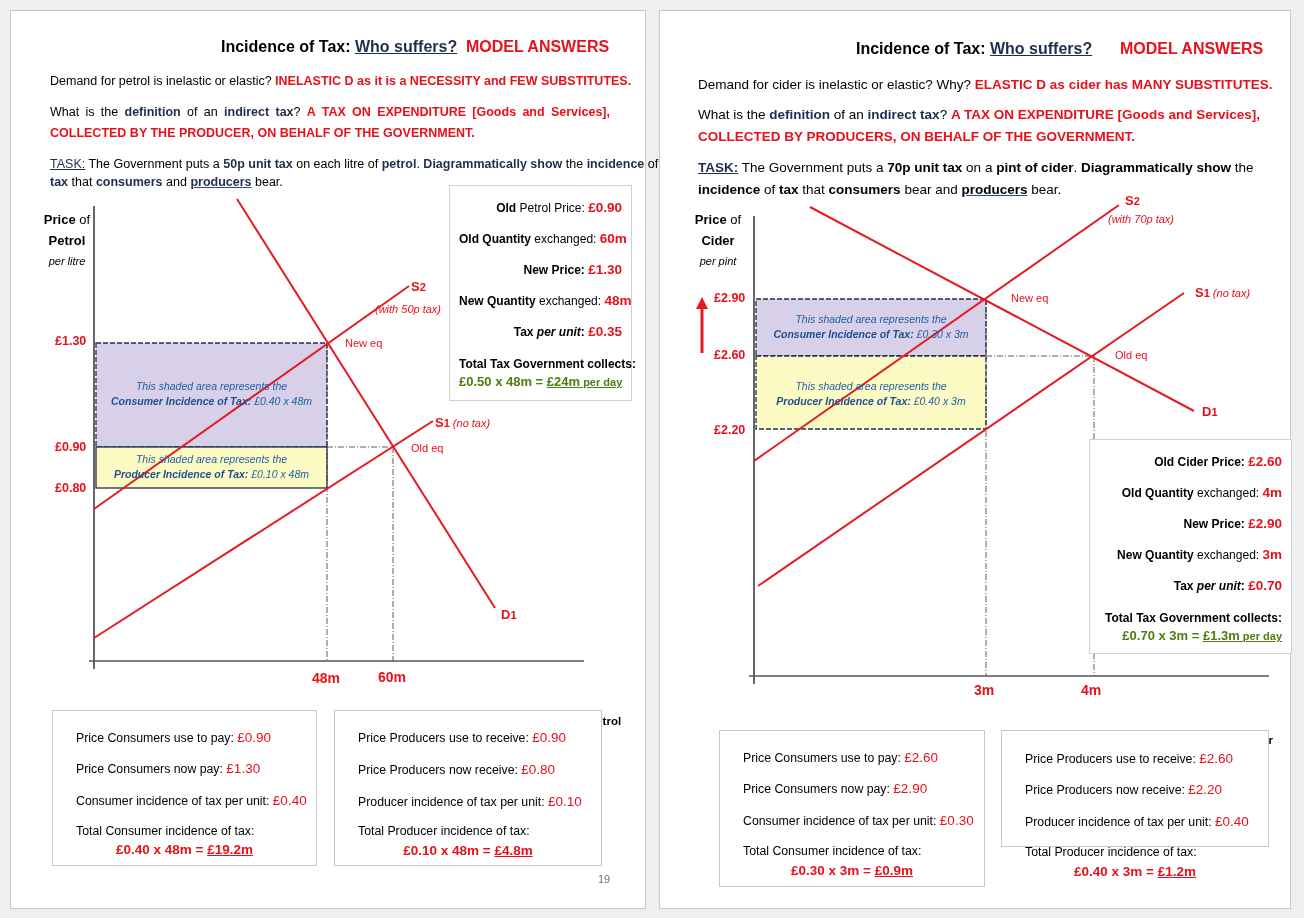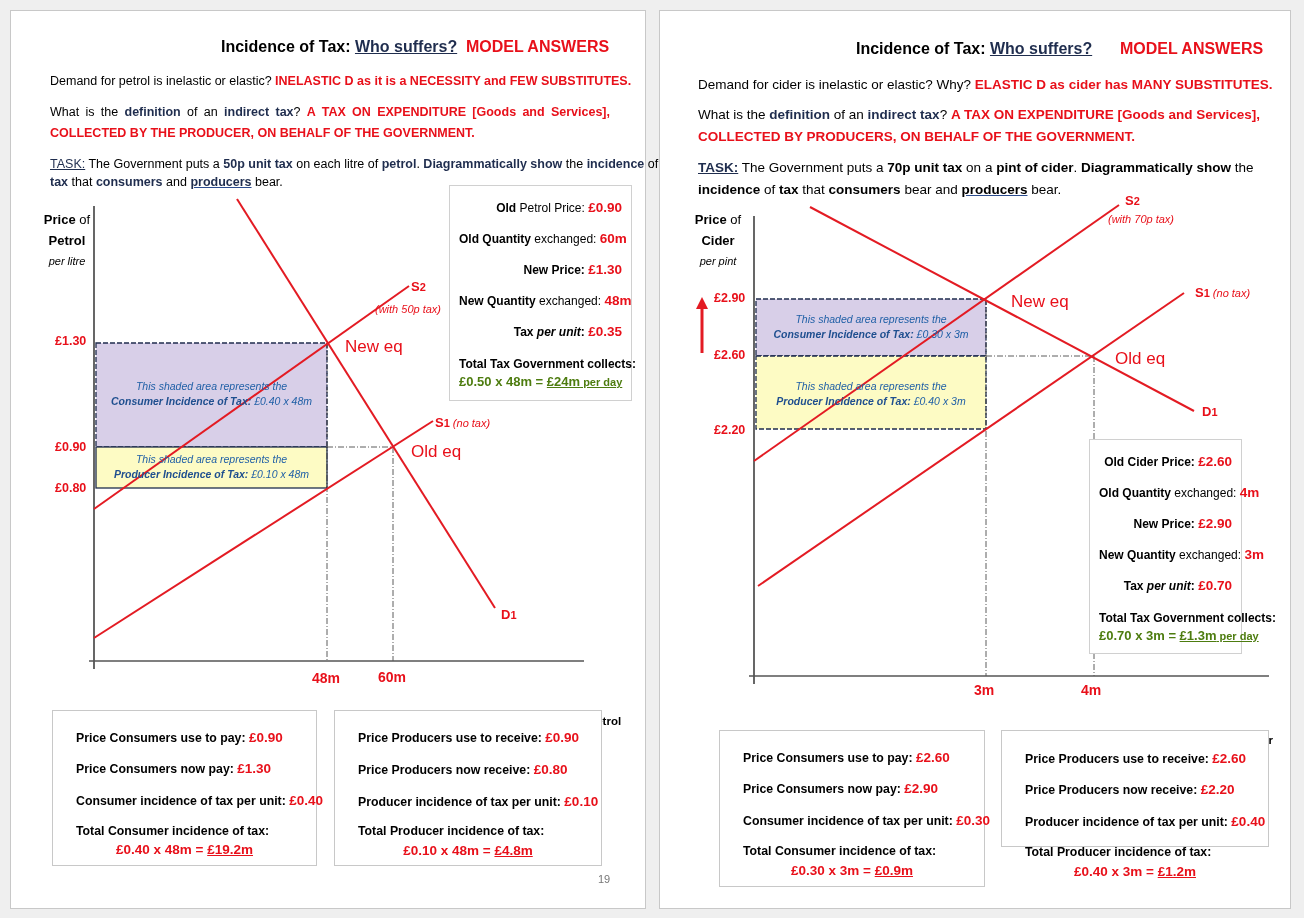--- a/index.html
+++ b/index.html
@@ -22,32 +22,32 @@
   .justify { text-align: justify; text-align-last: justify; white-space: nowrap; }
   .task-u { text-decoration: underline; color: #1f2d4e; }
   .prod-u { text-decoration: underline; text-decoration-color: #2b4c8f; }
   svg.chart { position: absolute; left: 0; top: 0; overflow: visible; }
   .ylab { font-size: 13px; text-align: center; }
   .ylab .i { font-size: 11px; }
   .tick { font-size: 12.5px; font-weight: bold; color: #e8101a; }
   .qtick { font-size: 14px; font-weight: bold; color: #e8101a; }
   .curve-lbl { font-size: 13px; font-weight: bold; color: #e8101a; }
   .curve-sub { font-size: 11px; font-style: italic; color: #e8101a; font-weight: normal; }
-  .eq-lbl { font-size: 17px; color: #e8101a; padding-left: 12px; }
+  .eq-lbl { font-size: 11px; color: #e8101a; padding-left: 12px; }
   .xlab { font-size: 11.5px; margin-top: 30px; }
   .shade-text { position: absolute; text-align: center; font-style: italic; color: #1f5fa6; font-size: 10.5px; line-height: 15px; }
   .shade-text .b { color: #1f4f8f; }
   .infobox { position: absolute; border: 1px solid #d0d0d0; background: #fff; text-align: right; padding: 14px 9px; }
   .infobox .row { font-size: 12px; line-height: 16px; margin-bottom: 15px; white-space: nowrap; }
   .infobox .row .v { font-size: 13.5px; color: #e8101a; font-weight: bold; }
   .infobox .tot { font-size: 12px; font-weight: bold; white-space: nowrap; line-height: 19px; }
   .infobox .tot2 { font-size: 13px; font-weight: bold; color: #4d7c0f; white-space: nowrap; }
   .infobox .tot2 .small { font-size: 11px; }
   .sumbox { position: absolute; border: 1px solid #c8c8c8; background: #fff; padding: 0 8px; }
-  .sumbox .row { font-size: 12.3px; font-weight: bold; white-space: nowrap; position: absolute; left: 8px; padding-left: 15px; }
+  .sumbox .row { font-size: 12.3px; font-weight: normal; white-space: nowrap; position: absolute; left: 8px; padding-left: 15px; }
   .sumbox .row .v { color: #e8101a; font-size: 13.5px; }
   .sumbox .calc { position: absolute; left: 0; right: 0; text-align: center; color: #e8101a; font-weight: bold; font-size: 13.5px; }
   .pagenum { font-size: 11px; color: #777; }
 </style>
 </head>
 <body>
 
 <div class="page" id="page1">
 
   <div class="abs title" style="left:210px; top:27px;">
@@ -212,21 +212,21 @@
   </div>
   <div class="shade-text" style="left:100px; top:368px; width:222px;">
     <div>This shaded area represents the</div>
     <div><span class="b">Producer Incidence of Tax:</span><span> £0.40 x 3m</span></div>
   </div>
 
   <div class="abs xlab" style="left:409px; top:693px;">
     <span class="b">Quantity</span><span> produced  and bought of </span><span class="b">Cider</span>
   </div>
 
-  <div class="infobox" style="left:429px; top:428px; width:153px; height:215px;">
+  <div class="infobox" style="left:429px; top:428px; width:203px; height:215px;">
     <div class="row"><span class="b">Old</span><span class="b"> Cider Price: </span><span class="v">£2.60</span></div>
     <div class="row"><span class="b">Old Quantity</span><span> exchanged: </span><span class="v">4m</span></div>
     <div class="row b"><span>New Price: </span><span class="v">£2.90</span></div>
     <div class="row"><span class="b">New Quantity</span><span> exchanged: </span><span class="v">3m</span></div>
     <div class="row b"><span>Tax </span><span class="i">per unit</span><span>: </span><span class="v">£0.70</span></div>
     <div class="tot">Total Tax Government collects:</div>
     <div class="tot2"><span>£0.70 x 3m = </span><span class="u">£1.3m</span><span class="u small"> per day</span></div>
   </div>
 
   <div class="sumbox" style="left:59px; top:719px; width:266px; height:157px;">

